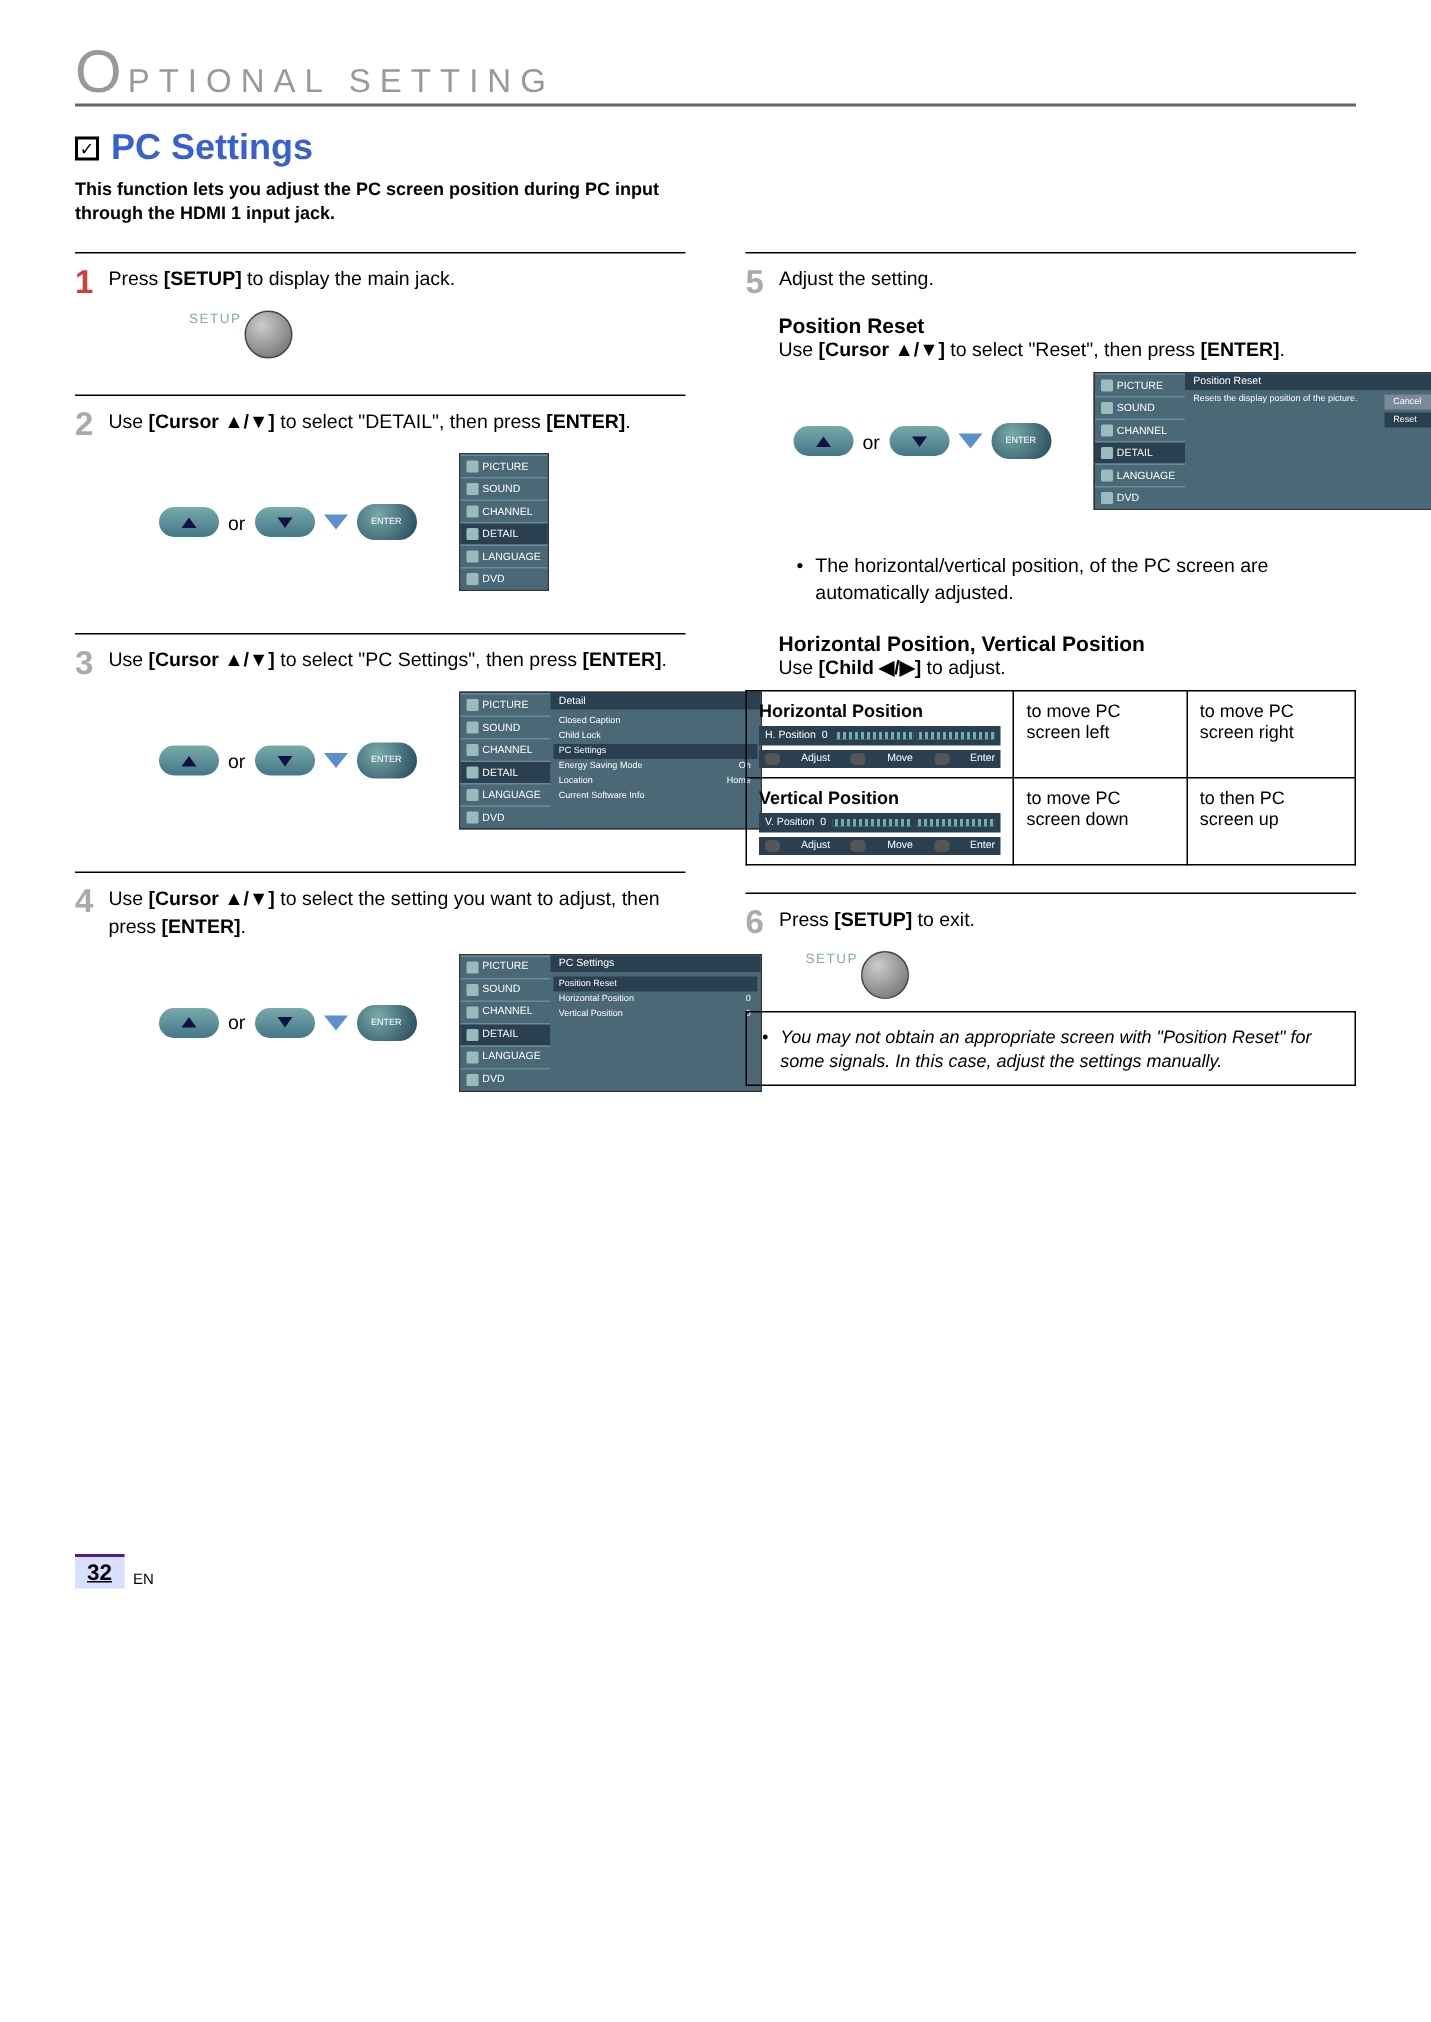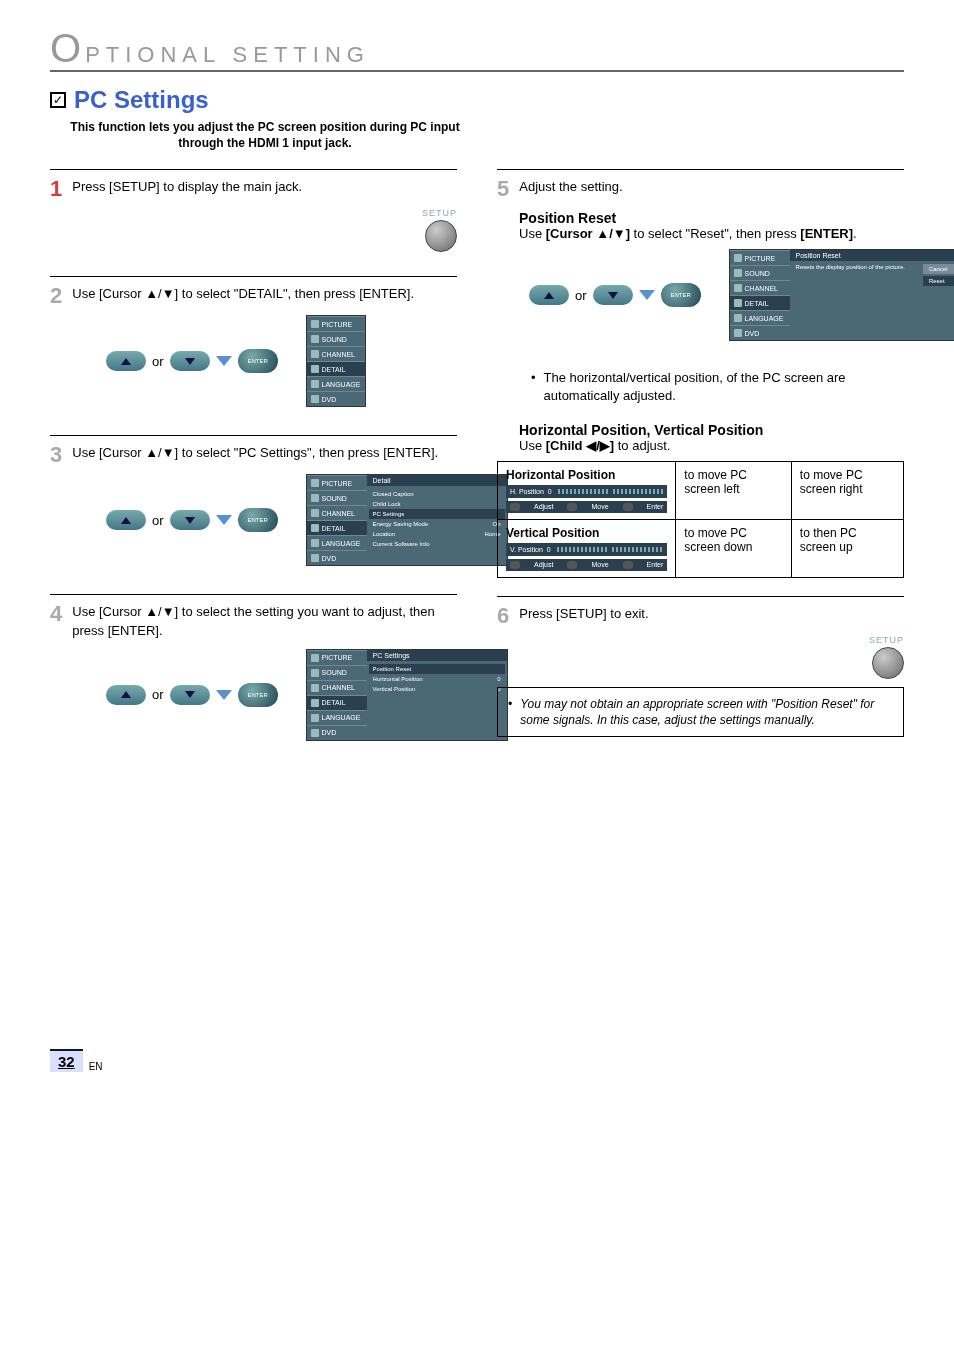--- a/index.html
+++ b/index.html
@@ -4,30 +4,30 @@
 <style>
   * { margin:0; padding:0; box-sizing:border-box; }
   body { font-family: Arial, Helvetica, sans-serif; background:#fff; color:#000; width:954px; }
   .page { padding:30px 50px 40px 50px; }
   .header { display:flex; align-items:baseline; gap:4px; border-bottom:2px solid #666; padding-bottom:2px; margin-bottom:14px; }
   .header .drop { font-size:40px; font-weight:300; color:#999; line-height:0.9; }
   .header .rest { font-size:22px; font-weight:300; color:#999; letter-spacing:6px; }
   .check-title { display:flex; align-items:center; gap:8px; }
   .check-title .box { width:16px; height:16px; border:2px solid #000; display:flex; align-items:center; justify-content:center; font-size:12px; }
   .check-title h2 { font-size:24px; font-weight:bold; color:#3a60d0; }
-  .subtitle { font-size:12px; font-weight:bold; margin-top:6px; line-height:1.3; max-width:430px;text-align:center; }
+  .subtitle { font-size:12px; font-weight:bold; margin-top:6px; line-height:1.3; max-width:430px; }
   .cols { display:flex; gap:40px; margin-top:18px; }
   .col { flex:1 1 0; min-width:0; }
   .step-hr { border:none; border-top:1px solid #000; margin:0 0 8px 0; }
   .step { display:flex; gap:10px; align-items:flex-start; margin-bottom:8px; }
   .step .num { font-size:22px; font-weight:bold; color:#aaa; line-height:1; }
   .step .num.one { color:#d04040; }
   .step .txt { font-size:13px; line-height:1.45; }
-  .step .txt b { font-weight:normal; }
-  .setupbtn-wrap { display:flex; flex-direction:column; align-items:flex-end; margin:0 0 24px 76px; gap:2px; }
+  .step .txt b { font-weight:bold; }
+  .setupbtn-wrap { display:flex; flex-direction:row; align-items:flex-start; margin:0 0 24px 76px; gap:2px; }
   .setupbtn-label { font-size:9px; color:#8aa; letter-spacing:1px; }
   .roundbtn { width:32px; height:32px; border-radius:50%; background: radial-gradient(circle at 35% 30%, #ccc, #666); border:1px solid #444; }
   .navpad { display:flex; gap:28px; margin:6px 0 28px 56px; align-items:center; }
   .navpad-col { display:flex; flex-direction:row; align-items:center; gap:6px; }
   .pill { width:40px; height:20px; border-radius:10px; background:linear-gradient(#7aa,#478); display:flex; align-items:center; justify-content:center; }
   .pill .tri-up { width:0; height:0; border-left:5px solid transparent; border-right:5px solid transparent; border-bottom:7px solid #114; }
   .pill .tri-down { width:0; height:0; border-left:5px solid transparent; border-right:5px solid transparent; border-top:7px solid #114; }
   .or-text { font-size:13px; }
   .tri-out { width:0; height:0; border-left:8px solid transparent; border-right:8px solid transparent; }
   .tri-out.d { border-top:10px solid #5a8fd0; }
@@ -53,21 +53,21 @@
   .slider-bar { flex:1; display:flex; align-items:center; gap:2px; }
   .slider-bar .seg { flex:1; height:5px; background:#7aa; position:relative; }
   .slider-bar .seg::before { content:""; position:absolute; inset:0; background:repeating-linear-gradient(90deg,#2a4050 0 2px, transparent 2px 4px); }
   .helper-bar { display:flex; gap:14px; margin-top:3px; font-size:7px; color:#fff; background:#2a4050; padding:2px 4px; align-items:center; }
   .helper-bar .hicon { width:10px; height:8px; background:#555; border-radius:3px; }
   .arrow-glyph { font-family: Arial, sans-serif; }
   .note-box { border:1px solid #000; padding:8px 10px; font-size:12px; margin-top:6px; }
   .note-box .note-ttl { font-style:italic; font-weight:bold; margin-bottom:2px; }
   .note-box .nb { display:flex; gap:8px; font-style:italic; line-height:1.35; }
   .footer { margin-top:280px; display:flex; align-items:flex-end; gap:6px; }
-  .pg { background:#d9e0ff; font-weight:bold; font-size:15px; padding:2px 8px; border-top:2px solid #0f172a;text-decoration:underline; }
+  .pg { background:#d9e0ff; font-weight:bold; font-size:15px; padding:2px 8px; border-top:2px solid #4c1d95;text-decoration:underline; }
   .en { font-size:10px; }
 </style>
 </head>
 <body>
 
 <div class="page">
 
   <div class="header">
     <span class="drop">O</span>
     <span class="rest">PTIONAL  SETTING</span>

